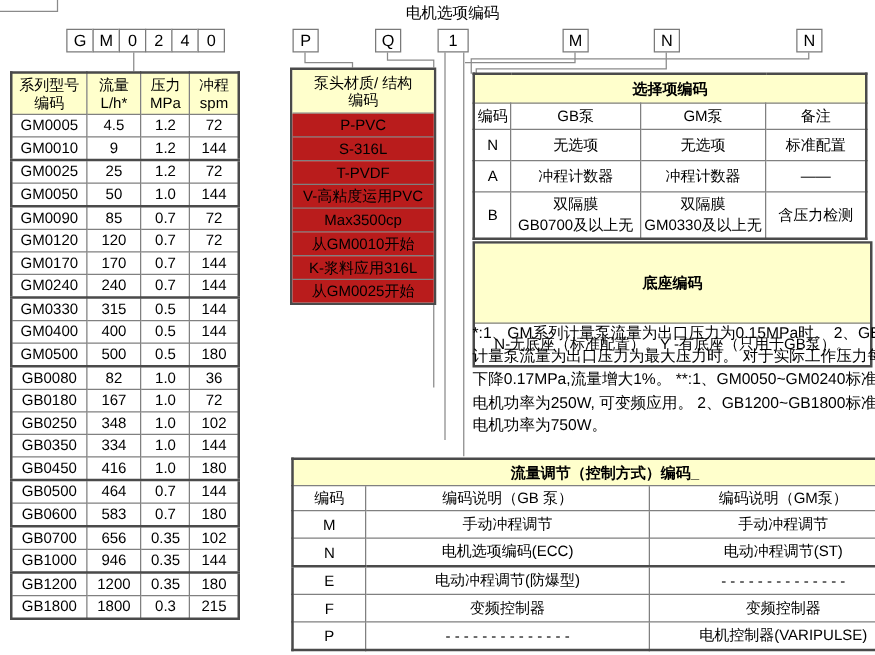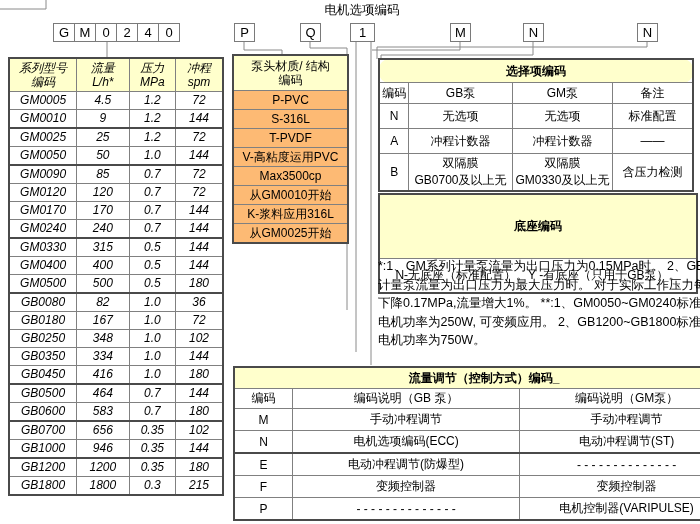--- a/index.html
+++ b/index.html
@@ -25,38 +25,38 @@
   }
   
   table{border-collapse:collapse;}
   th,td{
     border:1px solid #808080;text-align:center;font-size:12px;
     white-space:pre-line;padding:1px 2px;
   }
   th{background:#FFFFCC;font-weight:normal;}
   .tbl-title{background:#FFFFCC;font-weight:bold;}
   
-  #model-table{position:absolute;left:8px;top:57px;width:216px;border:2px solid #4a4a4a;z-index:1;font-style:italic;}
+  #model-table{position:absolute;left:8px;top:57px;width:184px;border:2px solid #4a4a4a;z-index:1;}
   #model-table th{height:30px;line-height:14px;}
   #model-table td{line-height:15px;height:15px;}
   #model-table tbody+tbody{border-top:2px solid #4a4a4a;border-radius:12px;}
   
   #pump-panel{position:absolute;left:232px;top:54px;width:113px;border:2px solid #4a4a4a;background:#fff;z-index:1;}
   #pump-panel .panel-head{
     background:#FFFFCC;border-bottom:1px solid #808080;text-align:center;
     font-size:12px;line-height:14px;padding:3px 1px;white-space:pre-line;
   }
   #pump-list .li-item{
     border-bottom:1px solid #808080;text-align:center;font-size:12px;
-    height:18px;line-height:18px;background:#fdba74;
+    height:18px;line-height:18px;background:#b91c1c;
   }
   #pump-list .li-item:last-child{border-bottom:none;}
   
   #options-table{position:absolute;left:378px;top:58px;width:316px;border:2px solid #4a4a4a;z-index:1;}
-  #options-table .tbl-title{height:20px;border-radius:10px;}
+  #options-table .tbl-title{height:20px;}
   #options-table thead tr.colhead th{background:#fff;height:18px;}
   #options-table tbody td{height:22px;}
   
   #base-panel{position:absolute;left:378px;top:193px;width:316px;border:2px solid #4a4a4a;background:#fff;z-index:1;}
   #base-panel .panel-head{
     background:#FFFFCC;border-bottom:1px solid #808080;text-align:center;
     font-weight:bold;font-size:12px;padding:23px 0;
   }
   #base-panel .panel-body{text-align:center;font-size:12px;padding:8px 0;border-radius:12px;}
   

